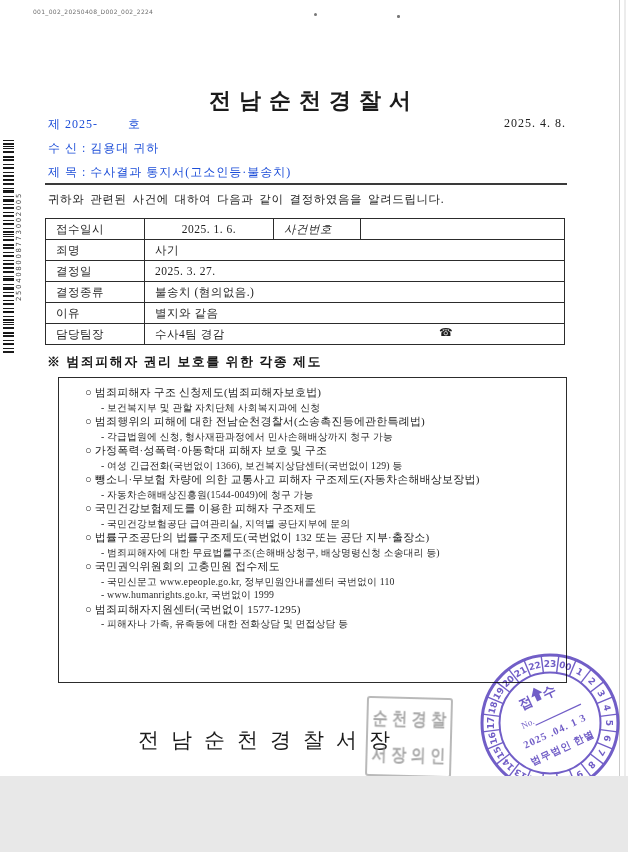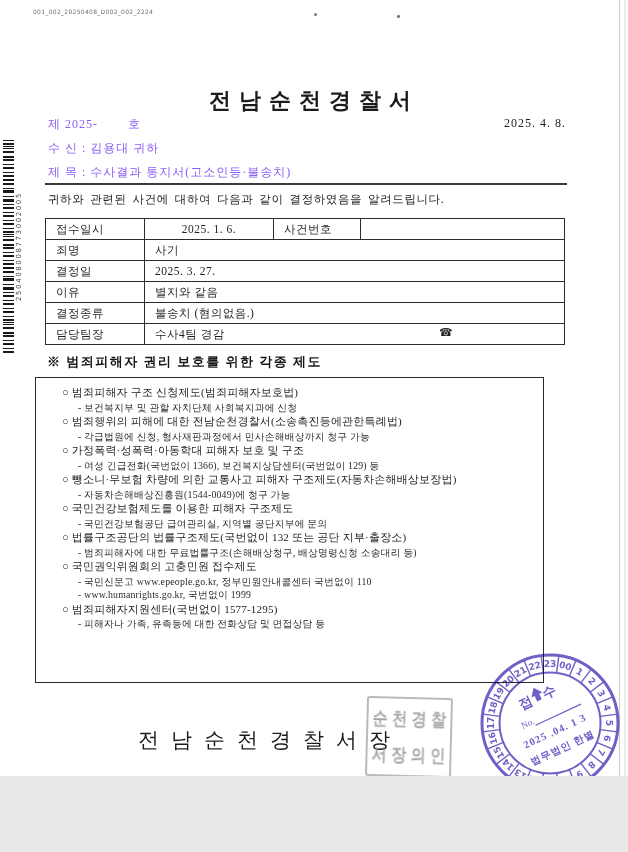--- a/index.html
+++ b/index.html
@@ -24,45 +24,45 @@
   }
   .v-barcode-num{
     left:15px;top:353px;width:213px;height:12px;
     transform-origin:0 0;transform:rotate(-90deg);
     font-family:"DejaVu Sans",sans-serif;font-size:7px;color:#4a4a4a;letter-spacing:1.6px;
     text-align:center;
   }
 
   
   .title{top:86px;left:0;width:100%;text-align:center;font-size:22px;font-weight:600;letter-spacing:8px;color:#1b1b1b;}
-  .hline{left:48px;font-size:12px;letter-spacing:1px;color:#8b5cf6;}
+  .hline{left:48px;font-size:12px;letter-spacing:1px;color:#1d4ed8;}
   .doc-no{top:116px;}
   .doc-no .suffix{margin-left:30px;}
   .doc-date{top:116px;right:62px;font-size:12px;letter-spacing:1px;}
   .recipient{top:140px;}
   .subject{top:164px;}
   .divider{top:183px;left:45px;width:522px;height:2px;background:#3a3a3a;}
   .intro{top:192px;left:48px;font-size:11.5px;letter-spacing:.6px;word-spacing:2.5px;}
 
   
   table.case{
     top:218px;left:45px;width:520px;position:absolute;border-collapse:collapse;table-layout:fixed;
     font-size:11.5px;color:#1e1e1e;
   }
   table.case td{border:1.6px solid #2c2c2c;height:20px;padding:0 10px;letter-spacing:.5px;}
   table.case td.lbl{text-align:justify;text-align-last:justify;width:78px;}
-  table.case td.lbl2{text-align:justify;text-align-last:justify;width:66px;}
+  table.case td.lbl2{text-align:justify;text-align-last:justify;width:66px;font-style:italic;}
   table.case td.val-c{text-align:center;width:108px;}
   table.case td.val{text-align:left;position:relative;}
   .phone-mark{position:absolute;left:294px;top:2px;font-size:11px;}
 
   
   .aid-heading{top:353px;left:47px;font-size:13px;font-weight:bold;letter-spacing:1.5px;color:#161616;font-family:Liberation Serif, serif;}
   .aid-box{
-    top:377px;left:35px;width:509px;height:306px;border:1.8px solid #2c2c2c;
+    top:377px;left:58px;width:509px;height:306px;border:1.8px solid #2c2c2c;
     padding:7px 0 0 0;box-sizing:border-box;
   }
   .aid-item .main{margin:0 0 0 26px;font-size:11px;line-height:15.5px;letter-spacing:.2px;color:#1d1d1d;}
   .aid-item .sub{margin:0 0 0 42px;font-size:9.8px;line-height:13.5px;letter-spacing:.2px;color:#2a2a2a;}
 
   
   .signer{top:726px;left:0;width:86%;text-align:center;font-size:21px;font-weight:500;letter-spacing:12px;color:#1b1b1b;}
   .seal{
     top:697px;left:366px;width:86px;height:80px;border:2.5px solid #a6a6a6;border-radius:3px;
     display:grid;grid-template-columns:repeat(4,1fr);grid-template-rows:repeat(2,1fr);
@@ -126,26 +126,26 @@
     </tr>
     <tr>
       <td class="lbl">죄명</td>
       <td class="val" colspan="3">사기</td>
     </tr>
     <tr>
       <td class="lbl">결정일</td>
       <td class="val" colspan="3">2025. 3. 27.</td>
     </tr>
     <tr>
+      <td class="lbl">결정종류</td>
+      <td class="val" colspan="3">불송치 (혐의없음.)</td>
+    </tr>
+    <tr>
       <td class="lbl">이유</td>
       <td class="val" colspan="3">별지와 같음</td>
-    </tr>
-    <tr>
-      <td class="lbl">결정종류</td>
-      <td class="val" colspan="3">불송치 (혐의없음.)</td>
     </tr>
     <tr>
       <td class="lbl">담당팀장</td>
       <td class="val" colspan="3">
         <span>수사4팀 경감</span>
         <span class="phone-mark">☎</span>
       </td>
     </tr>
   </tbody>
     </table>

